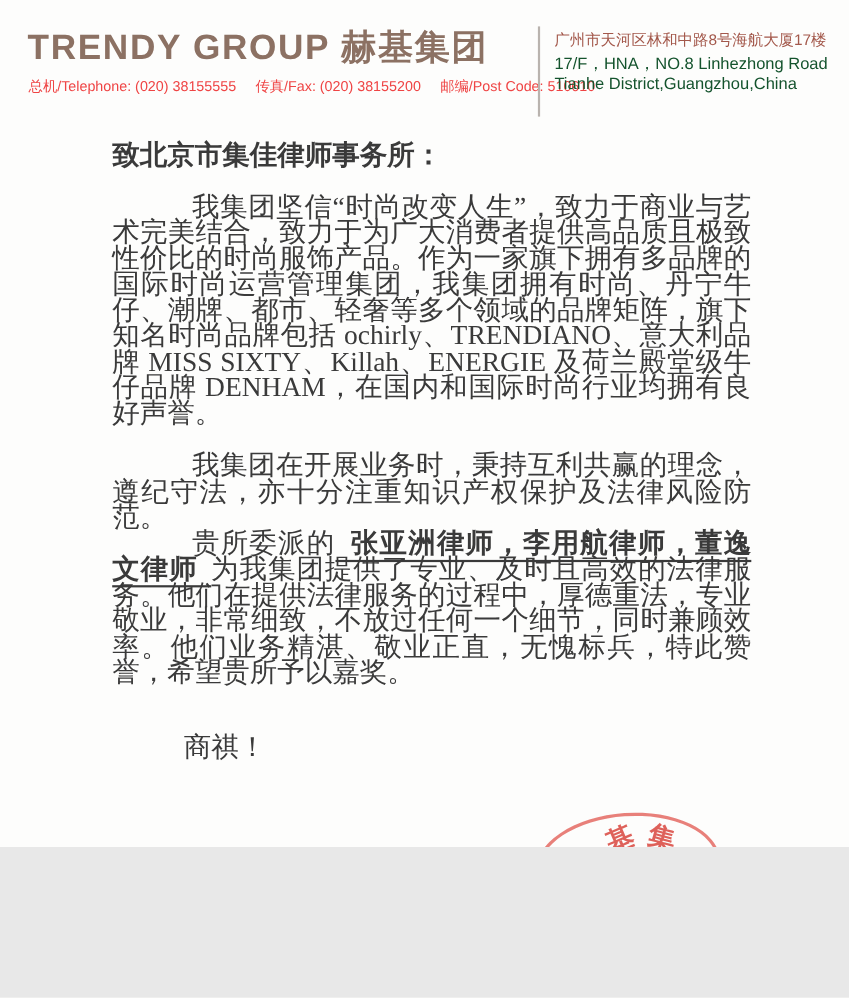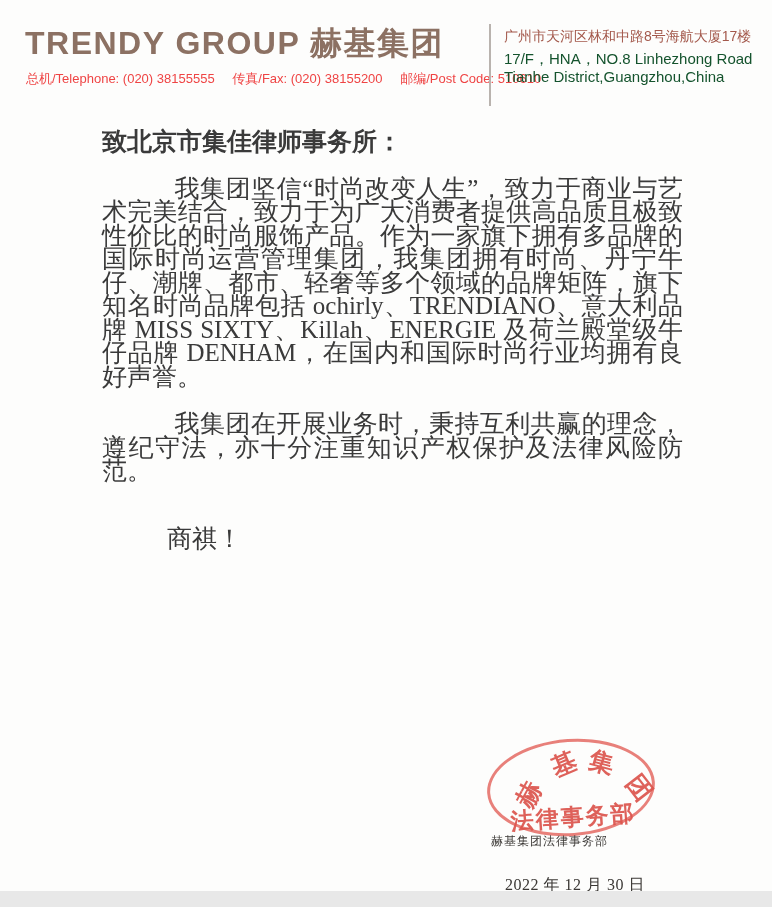--- a/index.html
+++ b/index.html
@@ -1,18 +1,18 @@
 <!DOCTYPE html>
 <html><head>
 <meta charset="utf-8">
 <style>
   html,body{margin:0;padding:0;background:#e8e8e8;}
   .page{
     position:relative;
-    width:772px;height:891px;
+    width:772px;height:770px;
     background:#fdfdfc;
     overflow:hidden;
     font-family:"Liberation Serif","DejaVu Serif",serif;
   }
   
   .logo{
     position:absolute;left:25px;top:22px;
     font-family:"Liberation Sans","DejaVu Sans",sans-serif;
     font-weight:700;font-size:32px;letter-spacing:1.5px;
     color:#8c7163;white-space:nowrap;
@@ -99,20 +99,21 @@
   <div class="address">
     <div class="cn">广州市天河区林和中路8号海航大厦17楼</div>
     <div class="en">17/F，HNA，NO.8 Linhezhong Road</div>
     <div class="en">Tianhe  District,Guangzhou,China</div>
   </div>
 
   <div class="letter-body">
     <div class="salutation">致北京市集佳律师事务所：</div>
     <p class="para">我集团坚信“时尚改变人生”，致力于商业与艺术完美结合，致力于为广大消费者提供高品质且极致性价比的时尚服饰产品。作为一家旗下拥有多品牌的国际时尚运营管理集团，我集团拥有时尚、丹宁牛仔、潮牌、都市、轻奢等多个领域的品牌矩阵，旗下知名时尚品牌包括 ochirly、TRENDIANO、意大利品牌 MISS SIXTY、Killah、ENERGIE 及荷兰殿堂级牛仔品牌 DENHAM，在国内和国际时尚行业均拥有良好声誉。</p>
     <p class="para tight">我集团在开展业务时，秉持互利共赢的理念，遵纪守法，亦十分注重知识产权保护及法律风险防范。</p>
+    <p class="para tight"><span>贵所委派的</span><span class="names">张亚洲律师，李用航律师，董逸文律师</span><span>为我集团提供了专业、及时且高效的法律服务。他们在提供法律服务的过程中，厚德重法，专业敬业，非常细致，不放过任何一个细节，同时兼顾效率。他们业务精湛、敬业正直，无愧标兵，特此赞誉，希望贵所予以嘉奖。</span></p>
     <div class="closing">
       <div class="l2">商祺！</div>
     </div>
   </div>
 
   <div class="stamp">
     <span class="arc-char c0">赫</span>
     <span class="arc-char c1">基</span>
     <span class="arc-char c2">集</span>
     <span class="arc-char c3">团</span>

